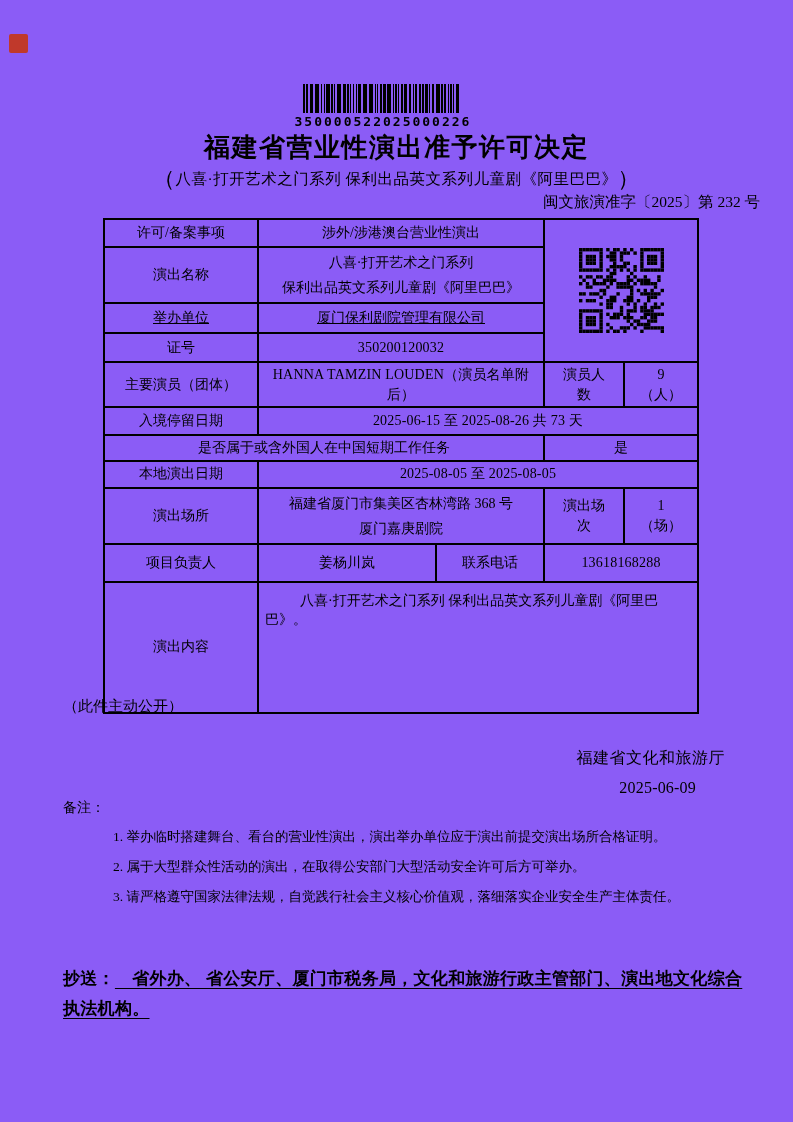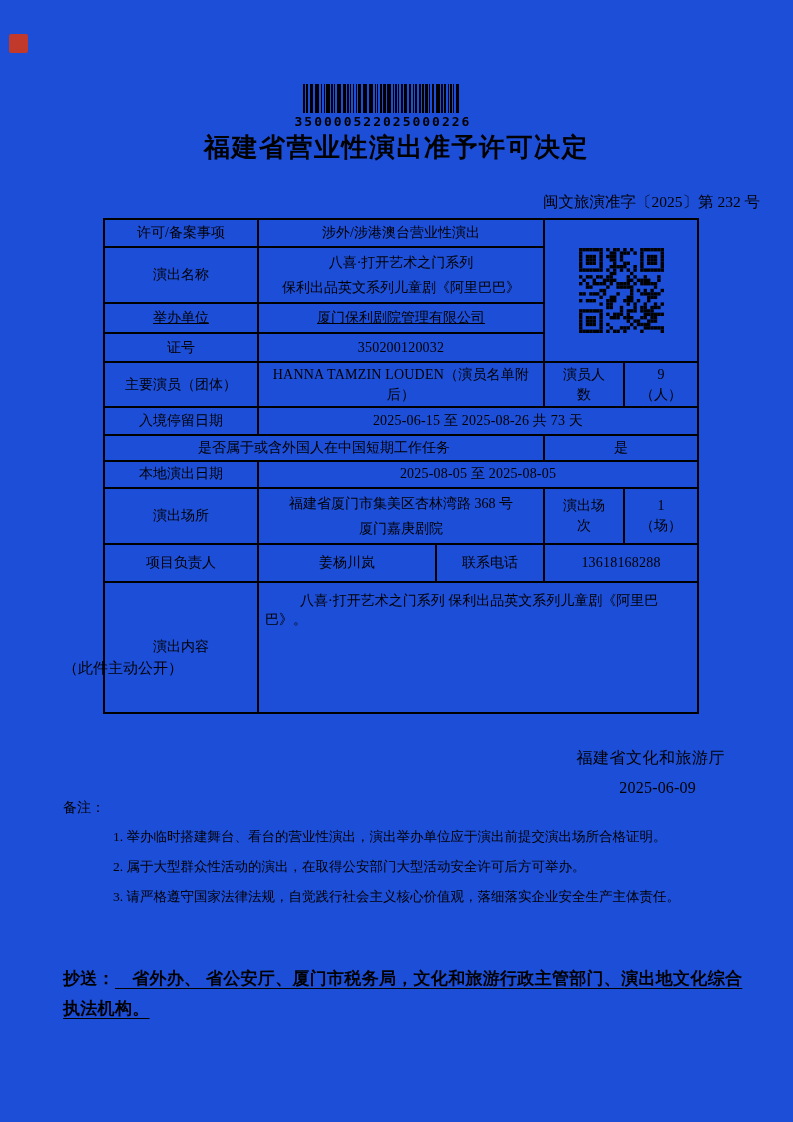--- a/index.html
+++ b/index.html
@@ -1,17 +1,17 @@
 <!DOCTYPE html>
 <html><head>
 <meta charset="utf-8">
 <style>
   html,body{margin:0;padding:0;background:#e8e8e8;}
   .page{
-    position:relative;width:793px;height:1122px;background:#1d4ed8;
+    position:relative;width:793px;height:1122px;background:#8b5cf6;
     margin:0 auto;overflow:hidden;
     font-family:"Liberation Serif","DejaVu Serif",serif;color:#000;
   }
   .red-marker{position:absolute;left:9px;top:34px;width:19px;height:19px;border-radius:2px;}
   .barcode-wrap{position:absolute;left:283px;top:84px;width:200px;text-align:center;}
   .barcode-svg{display:block;margin:0 auto;}
   .barcode-num{
     font-family:"DejaVu Sans Mono","Liberation Mono",monospace;
     font-size:13px;font-weight:bold;letter-spacing:2px;margin-top:1px;white-space:nowrap;
   }
@@ -35,21 +35,21 @@
   tr.r1{height:28px;} tr.r2{height:56px;} tr.r3{height:30px;text-decoration:underline;} tr.r4{height:29px;margin-top:15px;}
   tr.r5{height:30px;} tr.r6{height:28px;} tr.r7{height:20px;} tr.r8{height:27px;}
   tr.r9{height:53px;} tr.r10{height:38px;} tr.r11{height:131px;}
   td.content-cell{vertical-align:top;text-align:left;padding:8px 4px 0 6px;}
   .indent{ text-indent:2.5em; }
   .two-line div{line-height:25px;}
   .qr-cell{vertical-align:middle;}
   .qr-svg{display:block;margin:0 auto;}
   .latin{font-family:"Liberation Serif","DejaVu Serif",serif;letter-spacing:0.2px;}
 
-  .disclosure{position:absolute;left:63px;top:659px;font-size:15px;}
+  .disclosure{position:absolute;left:63px;top:697px;font-size:15px;}
   .issuer{position:absolute;right:68px;top:748px;font-size:16px;letter-spacing:0.5px;}
   .issue-date{position:absolute;right:97px;top:779px;font-size:16px;}
   .notes-label{position:absolute;left:63px;top:799px;font-size:14px;}
   .note{position:absolute;left:113px;font-size:13.5px;white-space:nowrap;}
   .note-1{top:828px;} .note-2{top:858px;} .note-3{top:888px;}
   .cc{
     position:absolute;left:63px;top:964px;width:690px;
     font-size:17px;font-weight:600;line-height:30px;letter-spacing:0.3px;
   }
   .cc span{white-space:pre-wrap;}
@@ -106,20 +106,21 @@
         <rect x="145" y="0" width="1" height="29" fill="#000"></rect>
         <rect x="147" y="0" width="2" height="29" fill="#000"></rect>
         <rect x="150" y="0" width="1" height="29" fill="#000"></rect>
         <rect x="153" y="0" width="3" height="29" fill="#000"></rect>
       </svg>
     <div class="barcode-num">350000522025000226</div>
   </div>
 
   <h1 class="title">福建省营业性演出准予许可决定</h1>
 
+  <div class="subtitle"><span class="paren">（</span><span>八喜·打开艺术之门系列 保利出品英文系列儿童剧《阿里巴巴》</span><span class="paren">）</span></div>
 
   <div class="docnum">闽文旅演准字〔2025〕第 232 号</div>
 
   <table class="license-table">
     <colgroup>
       <col style="width:154px">
         <col style="width:178px">
         <col style="width:108px">
         <col style="width:80px">
         <col style="width:74px">

